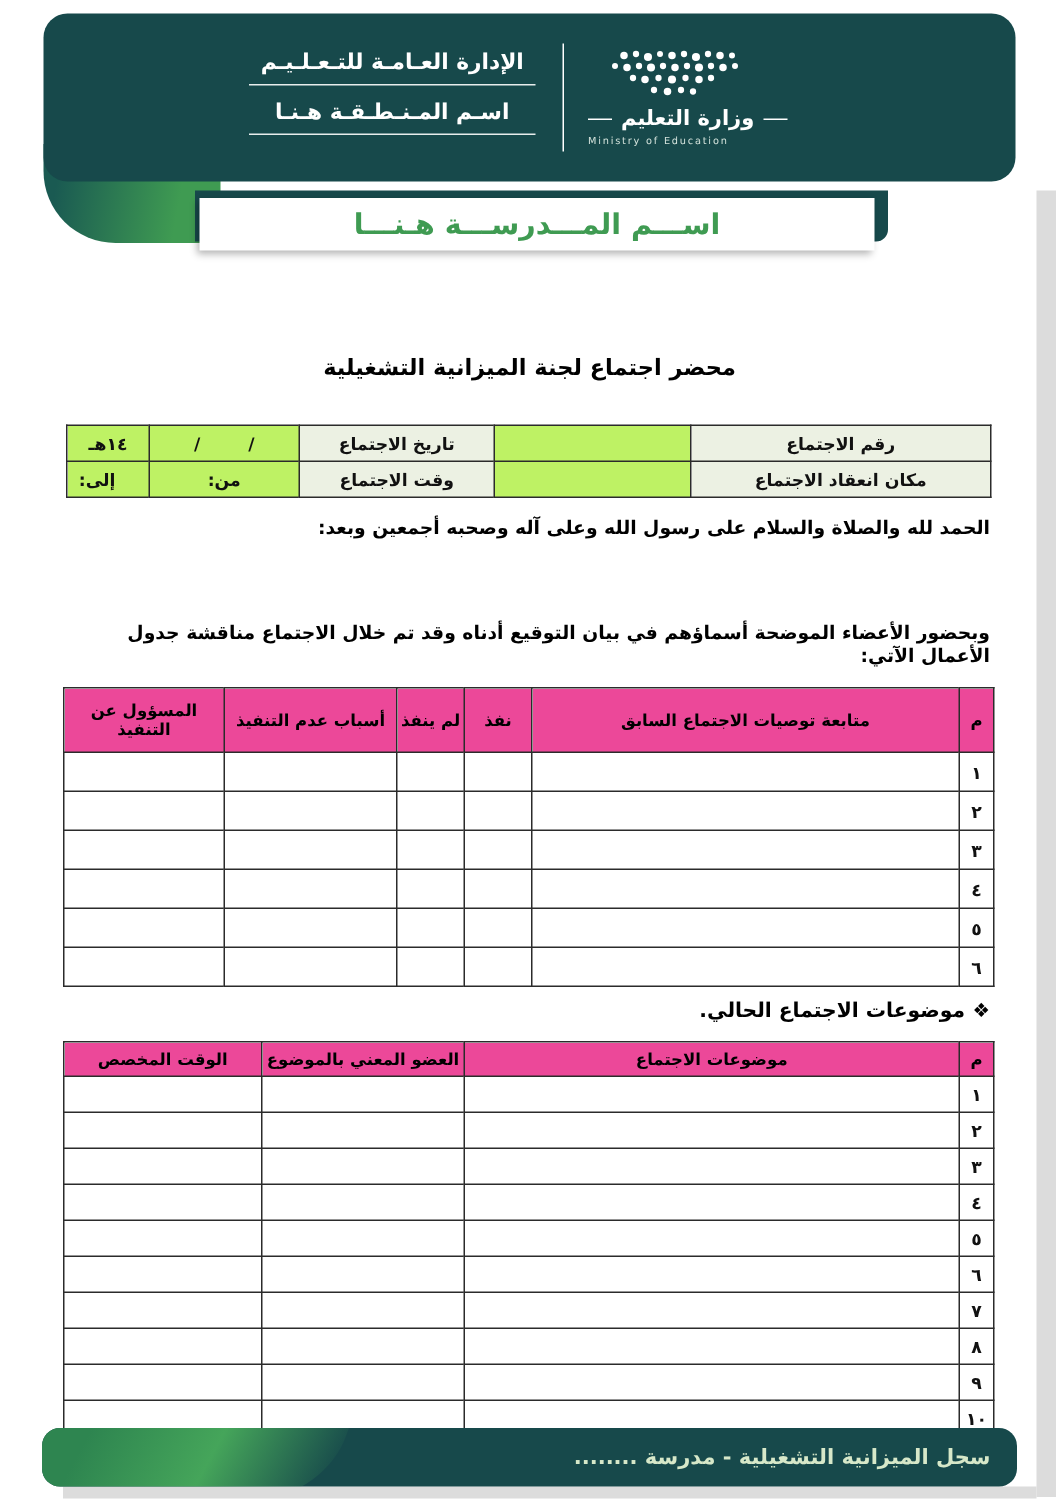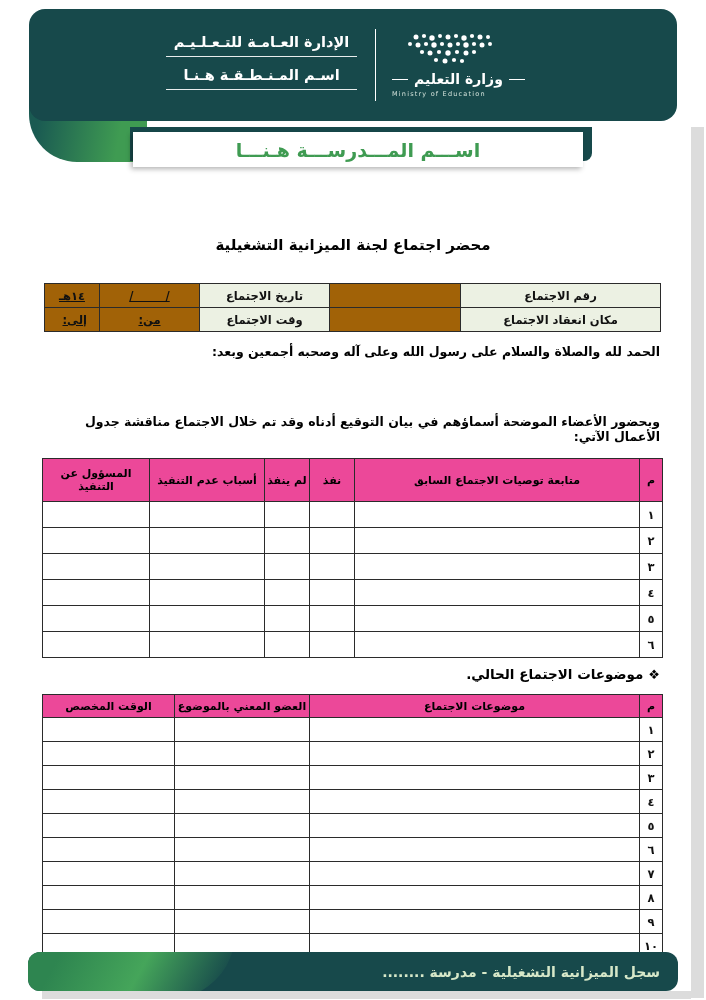--- a/index.html
+++ b/index.html
@@ -31,23 +31,23 @@
   .doc-title{position:absolute;top:236px;left:0;width:100%;text-align:center;font-weight:bold;font-size:15px;color:#000;}
 
   
   table{border-collapse:collapse;table-layout:fixed;}
   td,th{border:1px solid #2b2b2b;font-size:11.5px;overflow:hidden;}
   th{background:#ec4899;font-weight:bold;text-align:center;vertical-align:middle;color:#000;}
 
   .info-table{position:absolute;top:283px;right:45px;width:616px;}
   .info-table td{height:21px;}
   .info-table .lbl{background:#ecf1e3;font-weight:bold;text-align:center;}
-  .info-table .val{background:#a16207;text-align:center;font-weight:bold;text-decoration:underline;}
+  .info-table .val{background:#bef264;text-align:center;font-weight:bold;}
   .info-table .pre{white-space:pre;}
-  .info-table .rt{text-align:right;padding-right:12px;}
+  .info-table .rt{text-align:right;padding-right:22px;}
 
   .para{position:absolute;right:46px;width:615px;text-align:right;font-weight:bold;font-size:12.5px;color:#000;}
   .p1{top:344px;} .p2{top:369px;} .p3{top:414px;}
 
   .f-table{position:absolute;top:458px;right:43px;width:620px;}
   .f-table th{height:40px;font-size:11px;}
   .f-table td{height:23px;text-align:center;font-weight:bold;}
 
   .topics-heading{position:absolute;top:666px;right:46px;font-weight:bold;font-size:13.5px;color:#000000;}
   .topics-heading .bullet{font-size:13px;margin-left:5px;}

